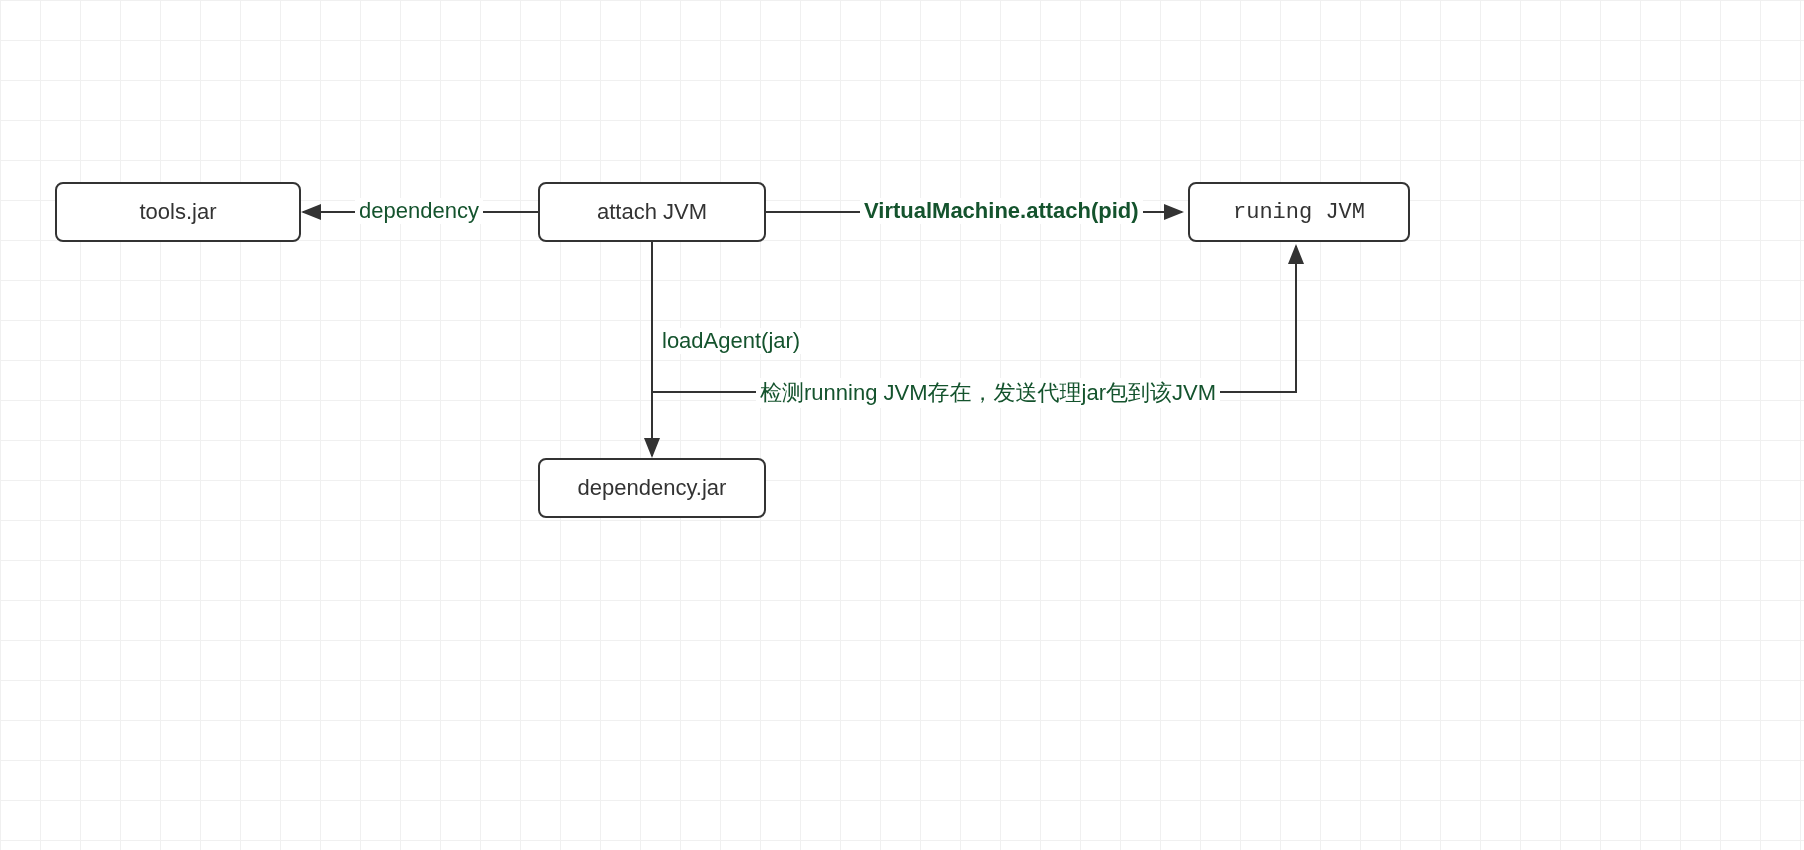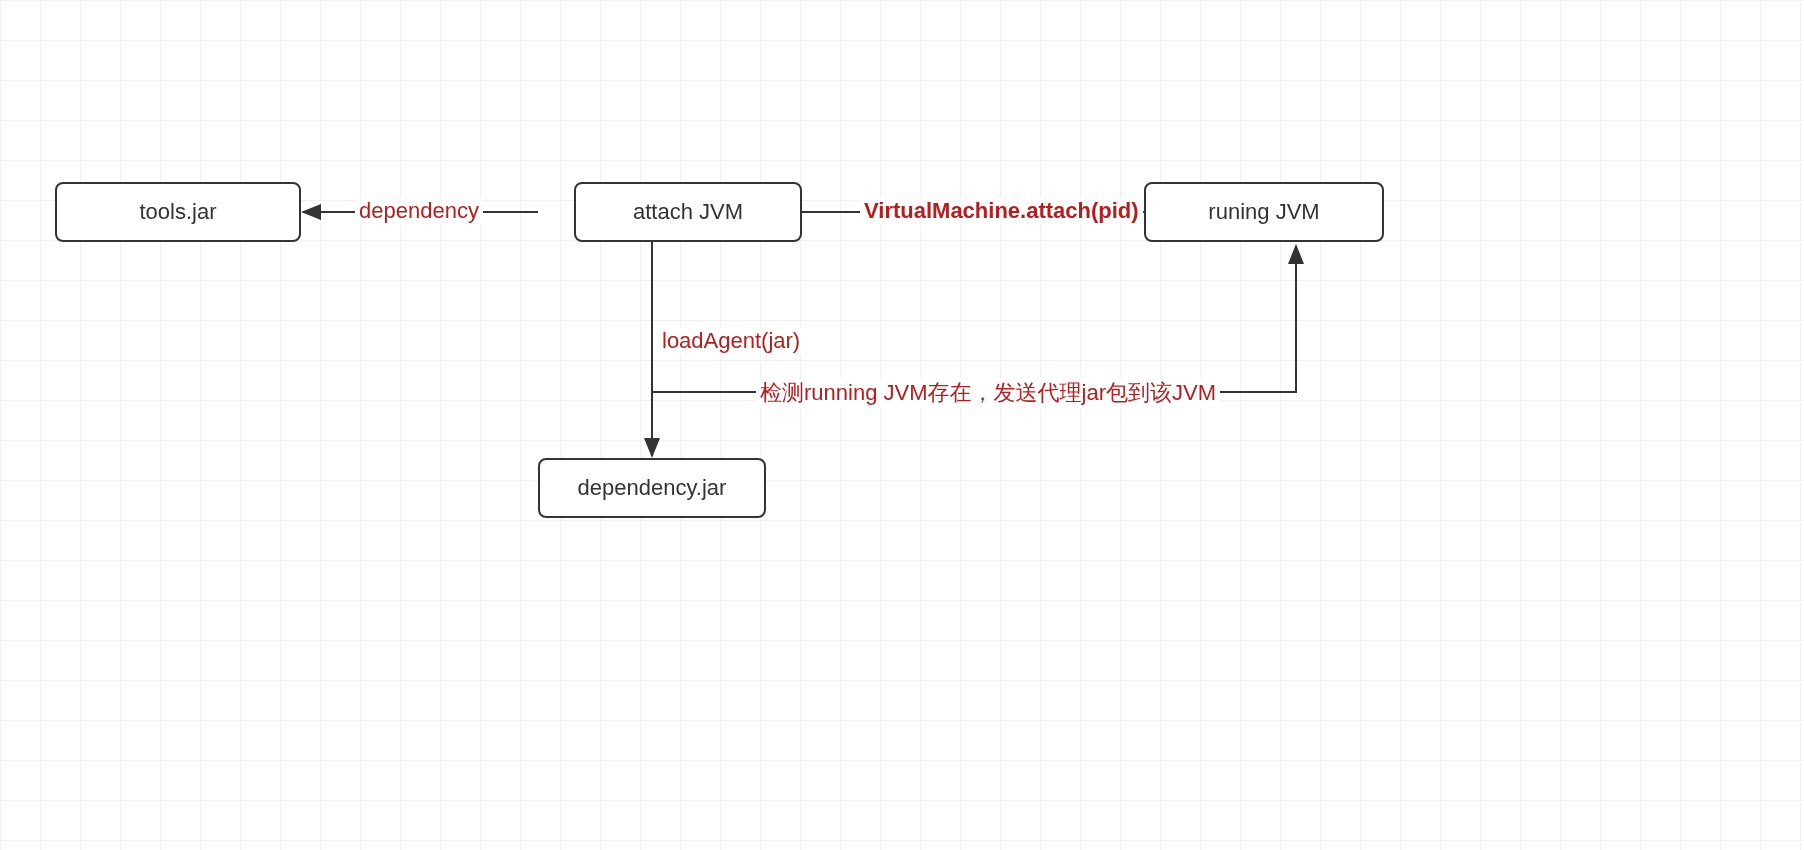--- a/index.html
+++ b/index.html
@@ -25,21 +25,21 @@
       background: #fff;
       display: flex;
       align-items: center;
       justify-content: center;
       font-size: 22px;
       color: #333;
     }
     .edge-label {
       position: absolute;
       font-size: 22px;
-      color: #b91c1c;
+      color: #14532d;
       background: #fff;
       padding: 0 4px;
       white-space: nowrap;
     }
     svg.arrows {
       position: absolute;
       top: 0;
       left: 0;
       width: 1804px;
       height: 850px;
@@ -67,25 +67,25 @@
 
   <line x1="652" y1="242" x2="652" y2="456" marker-end="url(#arrowhead)"></line>
 
   <path d="M 652 392 L 1296 392 L 1296 246" marker-end="url(#arrowhead)"></path>
 </svg>
 
 <div class="node" style="left:55px; top:182px; width:246px; height:60px;">
   <span>tools.jar</span>
 </div>
 
-<div class="node" style="left:538px; top:182px; width:228px; height:60px;margin-left:36px;">
+<div class="node" style="left:538px; top:182px; width:228px; height:60px;">
   <span>attach JVM</span>
 </div>
 
-<div class="node" style="left:1144px; top:182px; width:240px; height:60px;">
+<div class="node" style="left:1188px; top:182px; width:222px; height:60px;font-family:Liberation Mono, monospace;">
   <span>runing JVM</span>
 </div>
 
 <div class="node" style="left:538px; top:458px; width:228px; height:60px;">
   <span>dependency.jar</span>
 </div>
 
 <div class="edge-label" style="left:355px; top:198px;">
   <span>dependency</span>
 </div>

